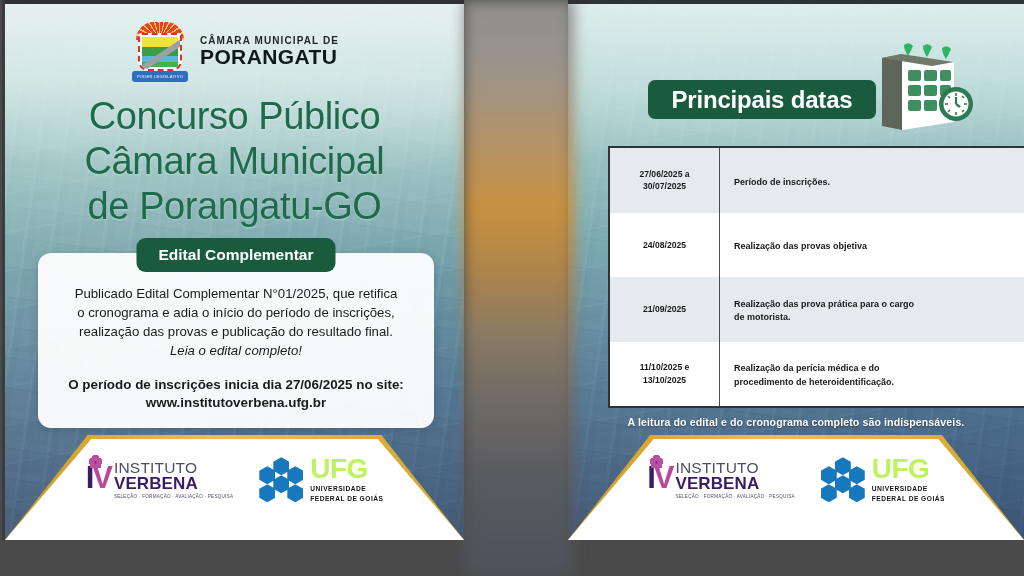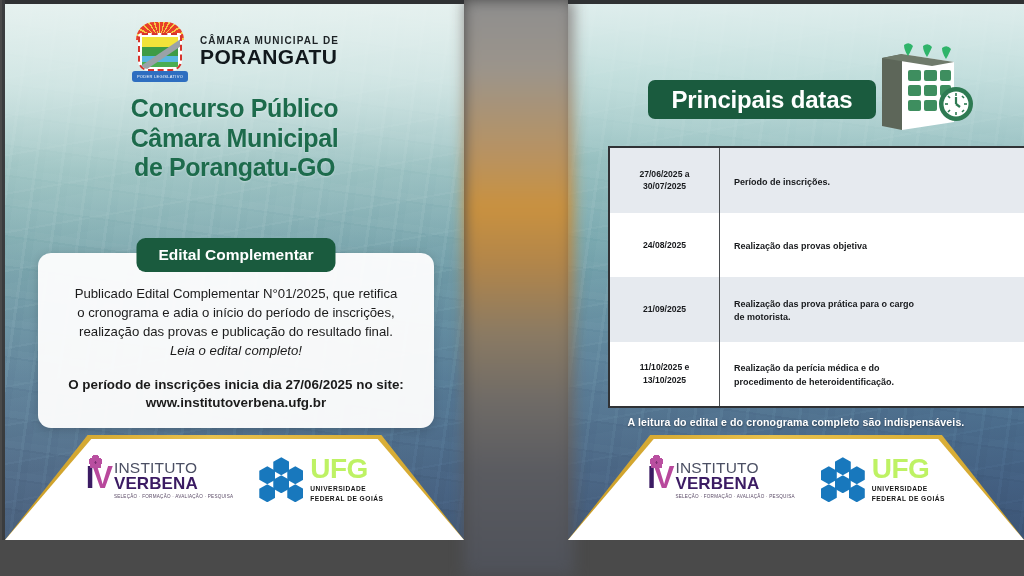--- a/index.html
+++ b/index.html
@@ -123,21 +123,21 @@
   }
   .brasao-text .l2 {
     font-size: 21px; font-weight: bold; letter-spacing: .4px; color: #11181c;
   }
 
   
   .main-title {
     position: absolute; left: 0; right: 0; top: 94px;
     text-align: center;
     color: #1d6b4c;
-    font-size: 25px; font-weight: bold; line-height: 1.18;
+    font-size: 38px; font-weight: normal; line-height: 1.18;
     letter-spacing: -0.4px;
     z-index: 5;
     text-shadow: 0 1px 2px rgba(255,255,255,.35);
   }
 
   
   .card {
     position: absolute; left: 33px; top: 253px;
     width: 396px; height: 175px;
     background: rgba(253,253,253,.96);

